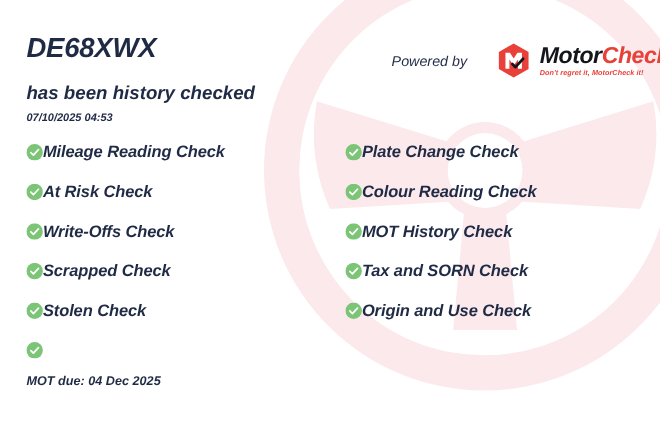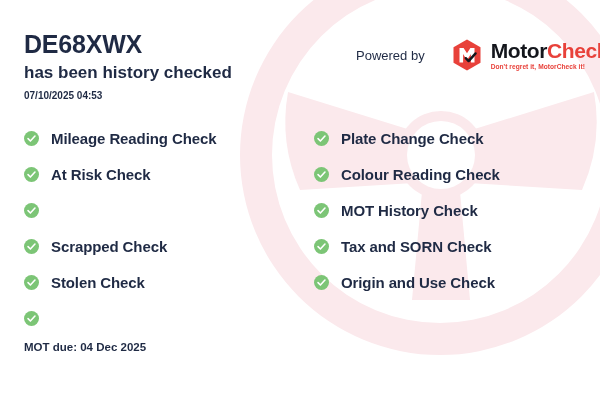--- a/index.html
+++ b/index.html
@@ -12,20 +12,21 @@
     background: #ffffff;
     font-family: "Liberation Sans", sans-serif;
     overflow: hidden;
   }
   #page {
     position: relative;
     width: 600px;
     height: 400px;
     background: #ffffff;
     overflow: hidden;
+    font-style: italic;
   }
 
   
   #watermark {
     position: absolute;
     left: 0;
     top: 0;
     width: 600px;
     height: 400px;
     pointer-events: none;
@@ -45,21 +46,21 @@
     color: #1f2a44;
     letter-spacing: -0.2px;
     line-height: 1.12;
     white-space: nowrap;
   }
   .reg-subtitle {
     font-size: 17px;
     font-weight: bold;
     color: #1f2a44;
     line-height: 1.25;
-    margin-top: 4px;
+    margin-top: 16px;
     white-space: nowrap;
   }
   .reg-timestamp {
     font-size: 10px;
     font-weight: bold;
     color: #1f2a44;
     margin-top: 7px;
     white-space: nowrap;
   }
 
@@ -125,21 +126,20 @@
     align-items: center;
     height: 36px;
   }
   .check-icon {
     width: 15px;
     height: 15px;
     flex: 0 0 auto;
     display: block;
   }
   .check-label {
-    margin-left: 12px;
     font-size: 15px;
     font-weight: bold;
     color: #1f2a44;
     white-space: nowrap;
     letter-spacing: -0.1px;
   }
 
   
   .mot-due {
     position: absolute;
@@ -211,20 +211,21 @@
             <circle cx="8" cy="8" r="8" fill="#7cc576"></circle>
             <path d="M4.3,8.2 L6.8,10.7 L11.7,5.4" stroke="#ffffff" stroke-width="1.7" fill="none" stroke-linecap="round" stroke-linejoin="round"></path>
           </svg>
         <span class="check-label">At Risk Check</span>
       </div>
       <div class="check-item">
         <svg class="check-icon" viewBox="0 0 16 16" aria-hidden="true">
             <circle cx="8" cy="8" r="8" fill="#7cc576"></circle>
             <path d="M4.3,8.2 L6.8,10.7 L11.7,5.4" stroke="#ffffff" stroke-width="1.7" fill="none" stroke-linecap="round" stroke-linejoin="round"></path>
           </svg>
+        <span class="check-label">Write-Offs Check</span>
       </div>
       <div class="check-item">
         <svg class="check-icon" viewBox="0 0 16 16" aria-hidden="true">
             <circle cx="8" cy="8" r="8" fill="#7cc576"></circle>
             <path d="M4.3,8.2 L6.8,10.7 L11.7,5.4" stroke="#ffffff" stroke-width="1.7" fill="none" stroke-linecap="round" stroke-linejoin="round"></path>
           </svg>
         <span class="check-label">Scrapped Check</span>
       </div>
       <div class="check-item">
         <svg class="check-icon" viewBox="0 0 16 16" aria-hidden="true">

